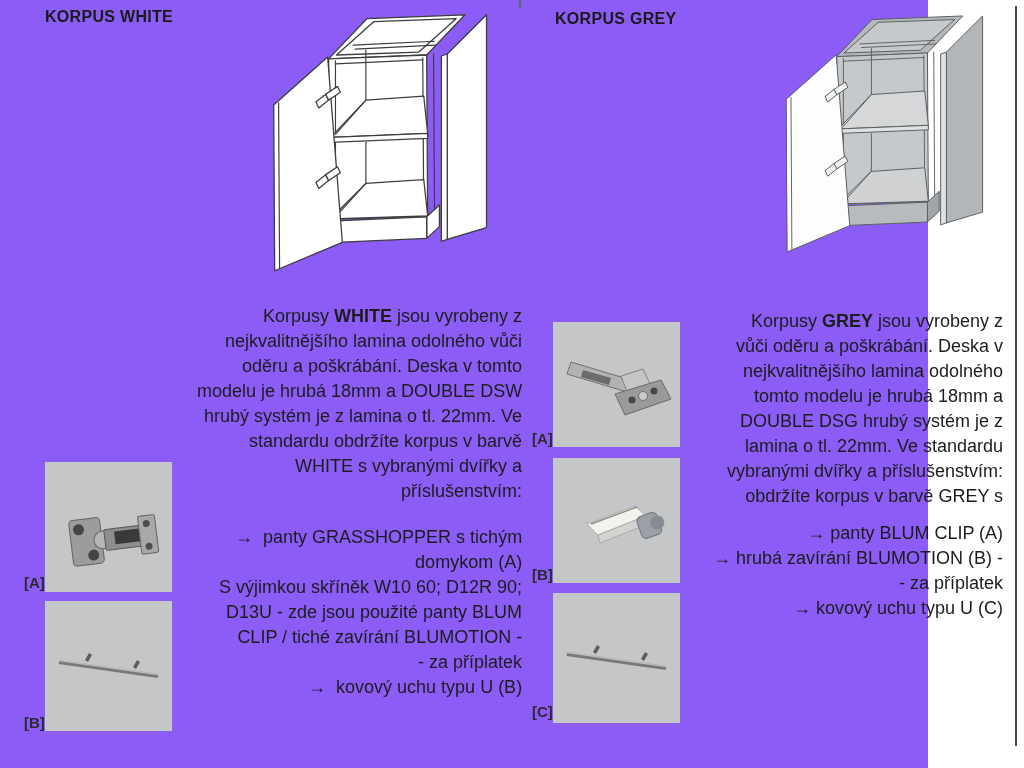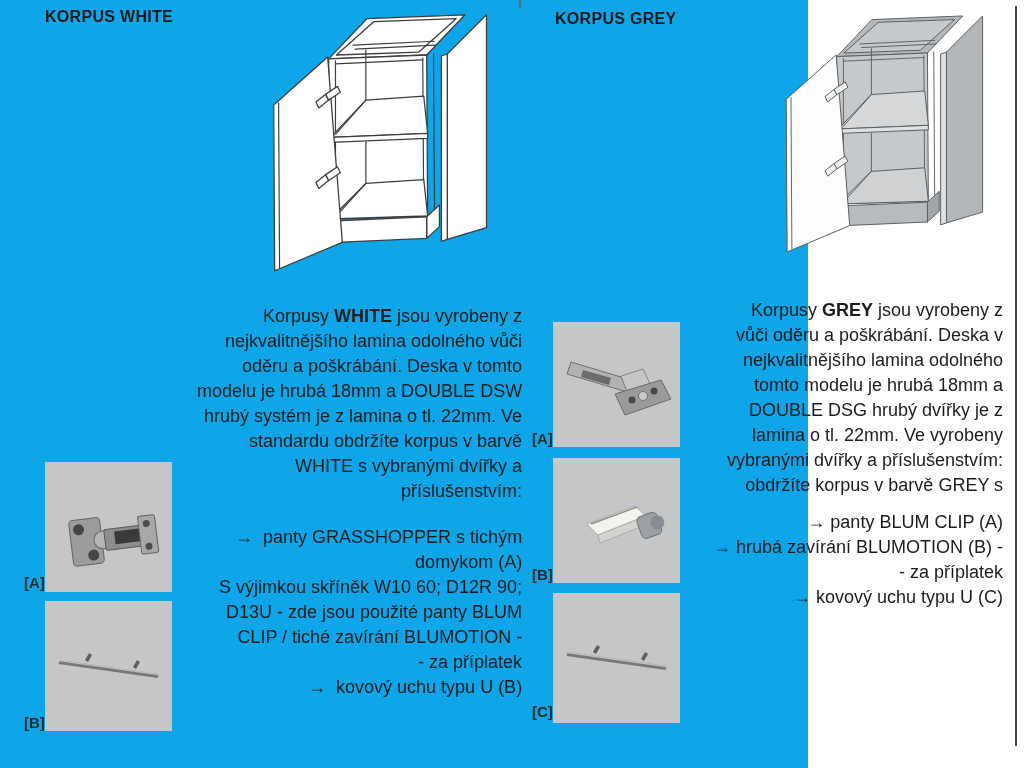--- a/index.html
+++ b/index.html
@@ -4,21 +4,21 @@
 <style>
   :root{
     --text:#1f1f1f; --line:#3d3d3d; --grey-line:#5b5f61; --image-bg:#c5c6c7;
     --grey-face:#b6b9bb; --grey-face-light:#c6c9cb; --grey-shelf:#d5d7d8;
     --grey-floor:#cfd1d3; --grey-side:#b3b6b8; --grey-edge-light:#dfe1e2;
     --grey-plinth:#b8bbbd; --grey-plinth-side:#a3a6a8; --divider:#474747;
   }
   *{margin:0;padding:0;box-sizing:border-box;}
   html,body{width:1024px;height:768px;background:#ffffff;overflow:hidden;
     font-family:"Liberation Sans","DejaVu Sans",sans-serif;color:var(--text);}
-  .page{position:relative;width:808px;height:768px;background:#0ea5e9;}
+  .page{position:relative;width:928px;height:768px;background:#8b5cf6;}
   .abs{position:absolute;}
   .title{font-size:16px;letter-spacing:.3px;white-space:nowrap;color:#1a1a1a;}
   .title b{font-weight:700;}
   .textblock{font-size:18px;color:#1c1c1c;}
   .textblock .tl{line-height:25px;white-space:nowrap;text-align:right;}
   .gap-l{height:21px;} .gap-r{height:12px;}
   .hw{background:var(--image-bg);}
   .hw svg{display:block;width:100%;height:100%;}
   .hw-label{font-size:15px;font-weight:600;color:#2b2b2b;white-space:nowrap;}
   .divider{background:var(--divider);}
@@ -211,28 +211,28 @@
     <figure class="abs hw" style="left:553px;top:593px;width:127px;height:130px;">
       <svg viewBox="0 0 127 130">
         <line x1="14" y1="61" x2="113" y2="75" stroke="#787878" stroke-width="4"></line>
         <line x1="14" y1="59.5" x2="113" y2="73.5" stroke="#bcbcbc" stroke-width="1.4"></line>
         <polygon points="40,59 44,52 47,54 43,61" fill="#5e5e5e"></polygon>
         <polygon points="88,66 92,59 95,61 91,68" fill="#5e5e5e"></polygon>
       </svg>
     </figure>
     <div class="abs hw-label" style="left:532px;top:703px;">[C]</div>
 
-    <div class="abs textblock" style="left:713px;top:298px;">
+    <div class="abs textblock" style="left:713px;top:309px;">
       <div class="tl"><span>Korpusy </span><b>GREY</b><span> jsou vyrobeny z</span></div>
       <div>
           <div class="tl">vůči oděru a poškrábání. Deska v</div>
           <div class="tl">nejkvalitnějšího lamina odolného</div>
           <div class="tl">tomto modelu je hrubá 18mm a</div>
-          <div class="tl">DOUBLE DSG hrubý dvířky je z</div>
-          <div class="tl">lamina o tl. 22mm. Ve vyrobeny</div>
+          <div class="tl">DOUBLE DSG hrubý systém je z</div>
+          <div class="tl">lamina o tl. 22mm. Ve standardu</div>
           <div class="tl">vybranými dvířky a příslušenstvím:</div>
           <div class="tl">obdržíte korpus v barvě GREY s</div>
         </div>
       <div class="gap-r"></div>
       <div>
           <div class="tl">→ panty BLUM CLIP (A)</div>
           <div class="tl">→ hrubá zavírání BLUMOTION (B) -</div>
           <div class="tl">&nbsp;&nbsp;&nbsp;- za příplatek</div>
           <div class="tl">→ kovový uchu typu U (C)</div>
         </div>

